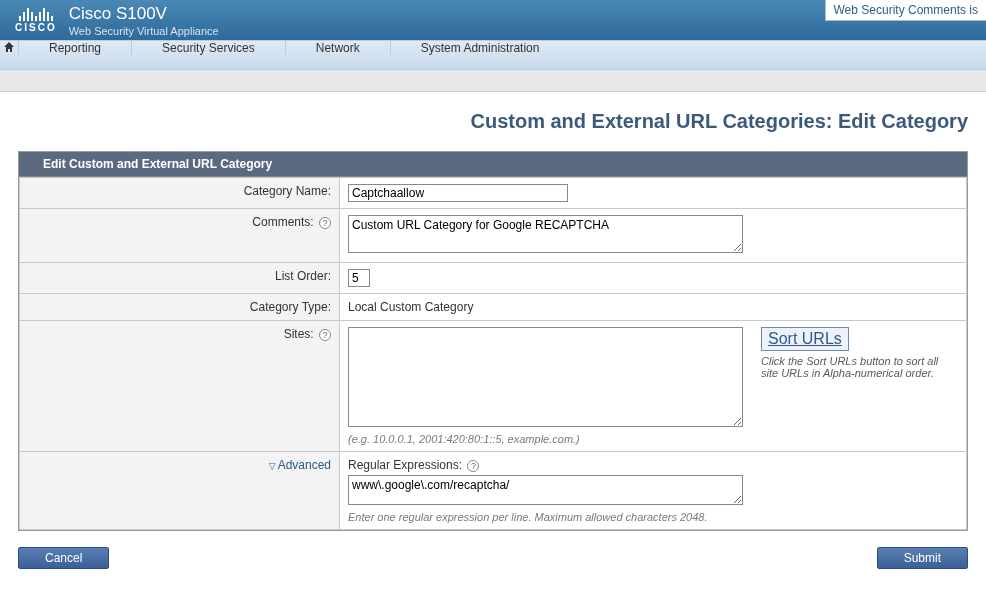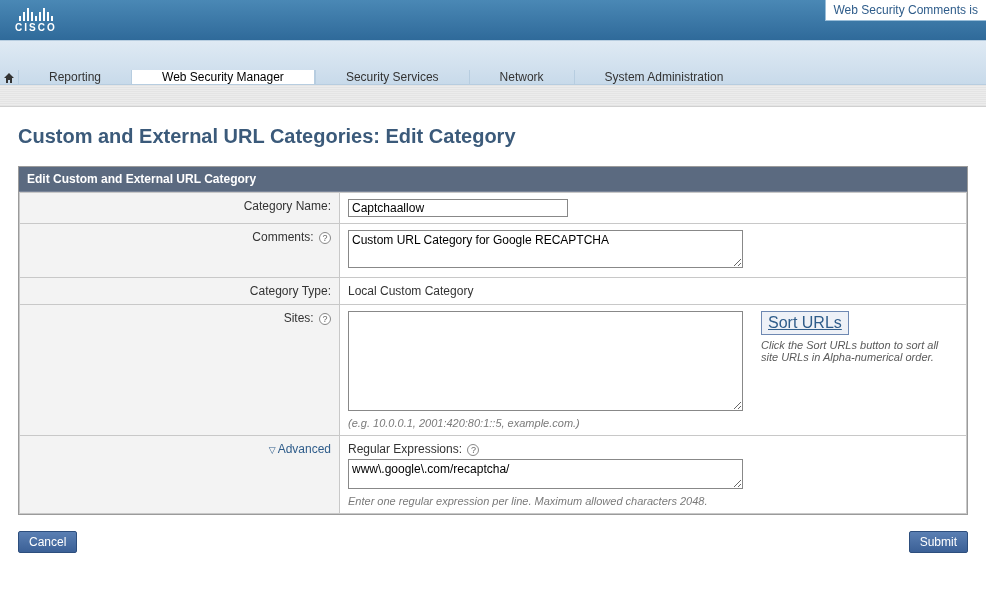--- a/index.html
+++ b/index.html
@@ -65,23 +65,23 @@
     border-top: none;
     border-right: none;
     padding: 3px 8px;
     font-size: 12px;
     color: #2e5c8a;
   }
   .nav {
     background: linear-gradient(to bottom, #dfeaf4 0%, #c8daea 100%);
     border-top: 1px solid #b7cde0;
     border-bottom: 1px solid #b7cde0;
-    height: 45px;
-    display: flex;
-    align-items: flex-end;
+    height: 30px;
+    display: flex;
+    align-items: flex-start;
   }
   .home-icon {
     width: 18px;
     display: flex;
     align-items: center;
     justify-content: center;
     color: #333;
   }
   .nav-item {
     padding: 0 30px;
@@ -104,30 +104,31 @@
     border-bottom: 1px solid #d0d0d0;
   }
   .content {
     padding: 18px 18px 30px 18px;
   }
   h1 {
     font-size: 20px;
     color: #3b5a7a;
     font-weight: bold;
     margin-bottom: 18px;
+    text-align: right;
   }
   .panel {
     border: 1px solid #9b9b9b;
   }
   .panel-header {
     background: #5b6a80;
     color: #fff;
     font-weight: bold;
     font-size: 12px;
-    padding: 5px 8px;
+    padding: 5px 24px;
     border-bottom: 1px solid #7a8599;
   }
   table.form {
     width: 100%;
     border-collapse: collapse;
   }
   table.form td {
     border: 1px solid #c8c8c8;
     padding: 6px 8px;
     vertical-align: top;
@@ -202,21 +203,21 @@
   .advanced-toggle .tri { font-size: 9px; margin-right: 2px; }
   .action-row {
     display: flex;
     justify-content: space-between;
     margin-top: 16px;
   }
   .btn {
     background: linear-gradient(to bottom,#5a7fb3,#3b6096);
     color: #fff;
     border: 1px solid #2d4e7d;
-    padding: 3px 10px;
+    padding: 3px 26px;
     font-size: 12px;
     cursor: pointer;
     border-radius: 2px;
   }
   .field-label { font-size:12px;margin-top:48px; }
 </style>
 </head>
 <body>
 
 <div class="topbar">
@@ -227,31 +228,34 @@
         <span class="b3"></span>
         <span class="b4"></span>
         <span class="b5"></span>
         <span class="b6"></span>
         <span class="b7"></span>
         <span class="b8"></span>
         <span class="b9"></span>
     </div>
     <div class="cisco-text">CISCO</div>
   </div>
+  <div class="product-block">
+    <div class="product-name">Cisco S100V</div>
+    <div class="product-sub">Web Security Virtual Appliance</div>
+  </div>
   <div class="top-right-tab">Web Security Comments is</div>
 </div>
 
 <div class="nav">
   <div class="home-icon">
     <svg width="12" height="12" viewBox="0 0 12 12">
         <path d="M6 1 L11 6 L9 6 L9 11 L7 11 L7 8 L5 8 L5 11 L3 11 L3 6 L1 6 Z" fill="#333"></path>
       </svg>
   </div>
   <div class="nav-item">Reporting</div>
-  <div class="nav-item active">Web Security Manager</div>
   <div class="nav-item">Security Services</div>
   <div class="nav-item">Network</div>
   <div class="nav-item">System Administration</div>
 </div>
 <div class="subnav-gap"></div>
 
 <div class="content">
   <h1>Custom and External URL Categories: Edit Category</h1>
 
   <div class="panel">
@@ -264,20 +268,26 @@
           <input type="text" style="width: 220px;" value="Captchaallow">
         </td>
       </tr>
       <tr>
         <td class="label">
           <span>Comments:</span>
           <span class="help-icon">?</span>
         </td>
         <td>
           <textarea style="width: 395px; height: 38px;">Custom URL Category for Google RECAPTCHA</textarea>
+        </td>
+      </tr>
+      <tr>
+        <td class="label">List Order:</td>
+        <td>
+          <input type="text" style="width: 22px;" value="5">
         </td>
       </tr>
       <tr>
         <td class="label">Category Type:</td>
         <td>Local Custom Category</td>
       </tr>
       <tr>
         <td class="label">
           <span>Sites:</span>
           <span class="help-icon">?</span>

